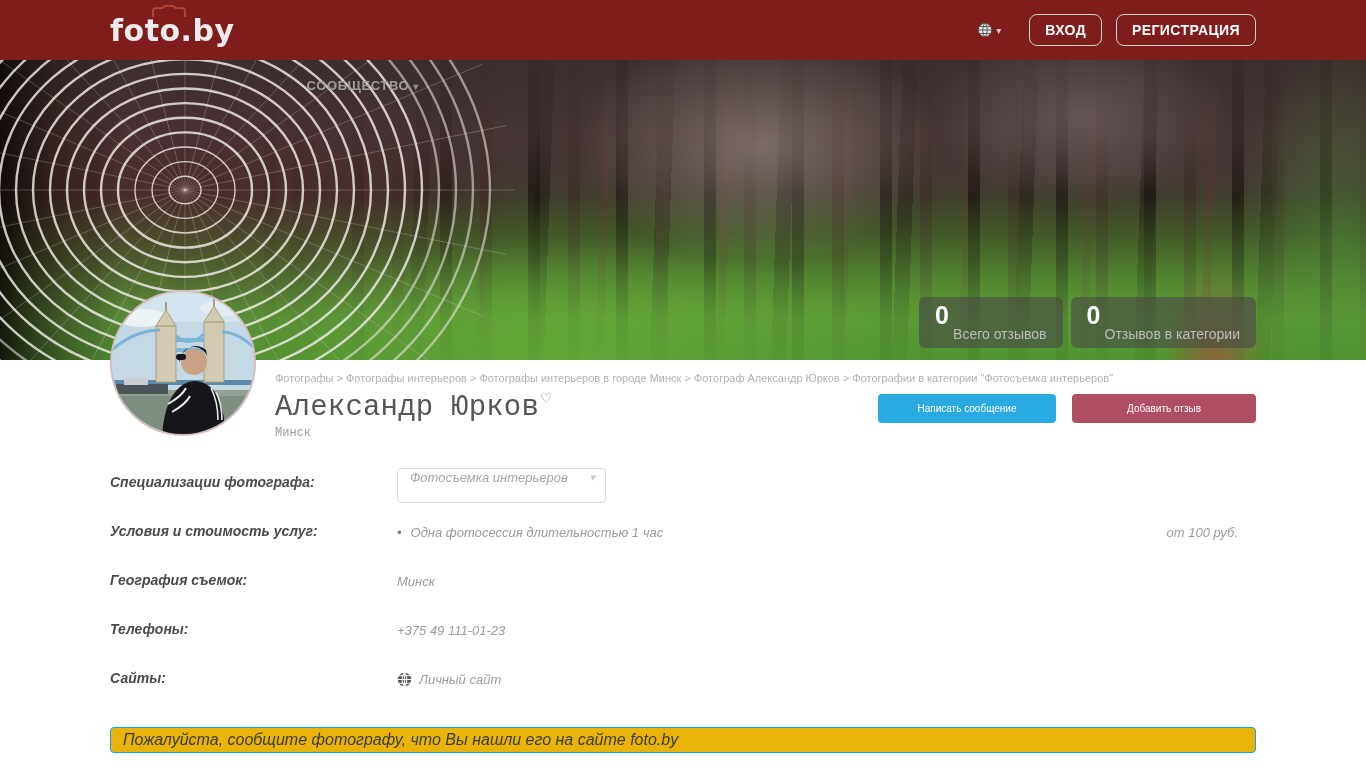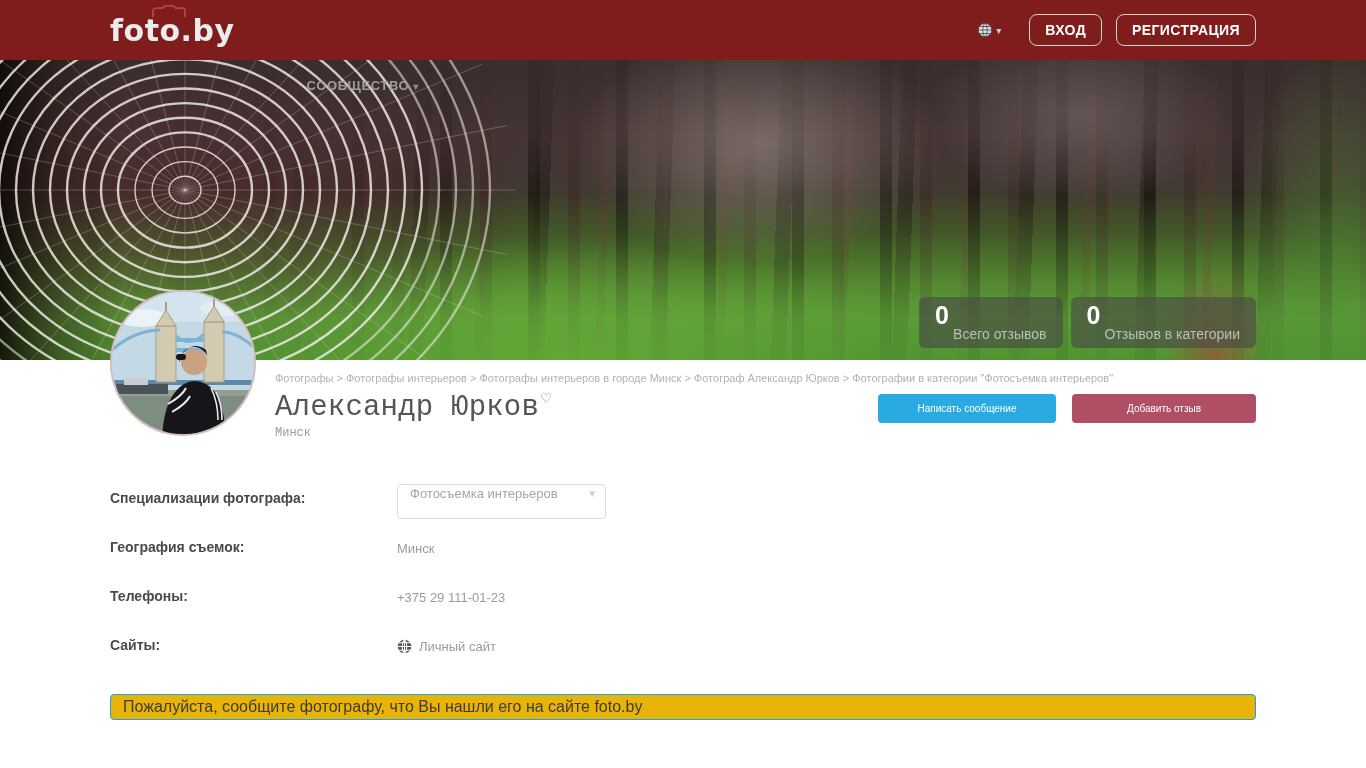--- a/index.html
+++ b/index.html
@@ -54,21 +54,21 @@
   .page-title { font-size:29px; color:#555; font-weight:normal; line-height:32px; letter-spacing:0.2px; }
   .fav-heart { font-size:17px; color:#8a8a8a; vertical-align:top; margin-left:2px; cursor:pointer; display:inline-block; line-height:16px; }
   .city { font-size:12px; color:#9c9c9c; margin-top:2px; }
   .head-buttons { display:flex; gap:16px; padding-top:2px; }
   .btn { border:none; border-radius:4px; color:#fff; font-family:inherit; font-size:10px;
     padding:9px 24px; cursor:pointer; }
   .btn-message { min-width:178px; }
   .btn-review { min-width:184px; }
 
   
-  .details { margin-top:44px; }
+  .details { margin-top:28px;font-style:italic; }
   .drow { display:flex; align-items:flex-start; margin-bottom:14px; min-height:35px; }
   .dlabel { width:287px; flex:0 0 287px; font-size:14px; font-weight:bold; color:#4a4a4a; padding-top:6px; }
   .dvalue { flex:1; font-size:13px; color:#9b9b9b; padding-top:8px; }
   .select { width:209px; height:35px; border:1px solid #ddd; border-radius:4px; background:#fff;
     display:flex; align-items:center; justify-content:space-between; padding:0 10px 16px 12px;
     font-size:13px; color:#a5a5a5; cursor:pointer; }
   .select .caret { color:#ccc; font-size:11px; }
   .drow-select .dvalue { padding-top:0; }
   .price-line { display:flex; justify-content:space-between; align-items:flex-start; }
   .bullet-item { display:flex; gap:9px; }
@@ -236,29 +236,41 @@
     <div class="drow drow-select">
       <div class="dlabel">Специализации фотографа:</div>
       <div class="dvalue">
         <div class="select">
           <span>Фотосъемка интерьеров</span>
           <span class="caret">▾</span>
         </div>
       </div>
     </div>
 
+    <div class="drow">
+      <div class="dlabel">Условия и стоимость услуг:</div>
+      <div class="dvalue">
+        <div class="price-line">
+          <div class="bullet-item">
+            <span class="bullet">•</span>
+            <span>Одна фотосессия длительностью 1 час</span>
+          </div>
+          <span class="price">от 100 руб.</span>
+        </div>
+      </div>
+    </div>
 
     <div class="drow">
       <div class="dlabel">География съемок:</div>
       <div class="dvalue">Минск</div>
     </div>
 
     <div class="drow">
       <div class="dlabel">Телефоны:</div>
-      <div class="dvalue">+375 29 111-01-23</div>
+      <div class="dvalue">+375 49 111-01-23</div>
     </div>
 
     <div class="drow">
       <div class="dlabel">Сайты:</div>
       <div class="dvalue">
         <div class="site-link">
           <svg width="15" height="15" viewBox="0 0 16 16">
             <circle cx="8" cy="8" r="7.2" fill="#555"></circle>
             <path d="M0.8 8 L15.2 8 M2 4 L14 4 M2 12 L14 12" stroke="#fff" stroke-width="1.1" fill="none"></path>
             <path d="M8 0.8 C4.6 4 4.6 12 8 15.2 M8 0.8 C11.4 4 11.4 12 8 15.2 M8 0.8 L8 15.2" stroke="#fff" stroke-width="1.1" fill="none"></path>

